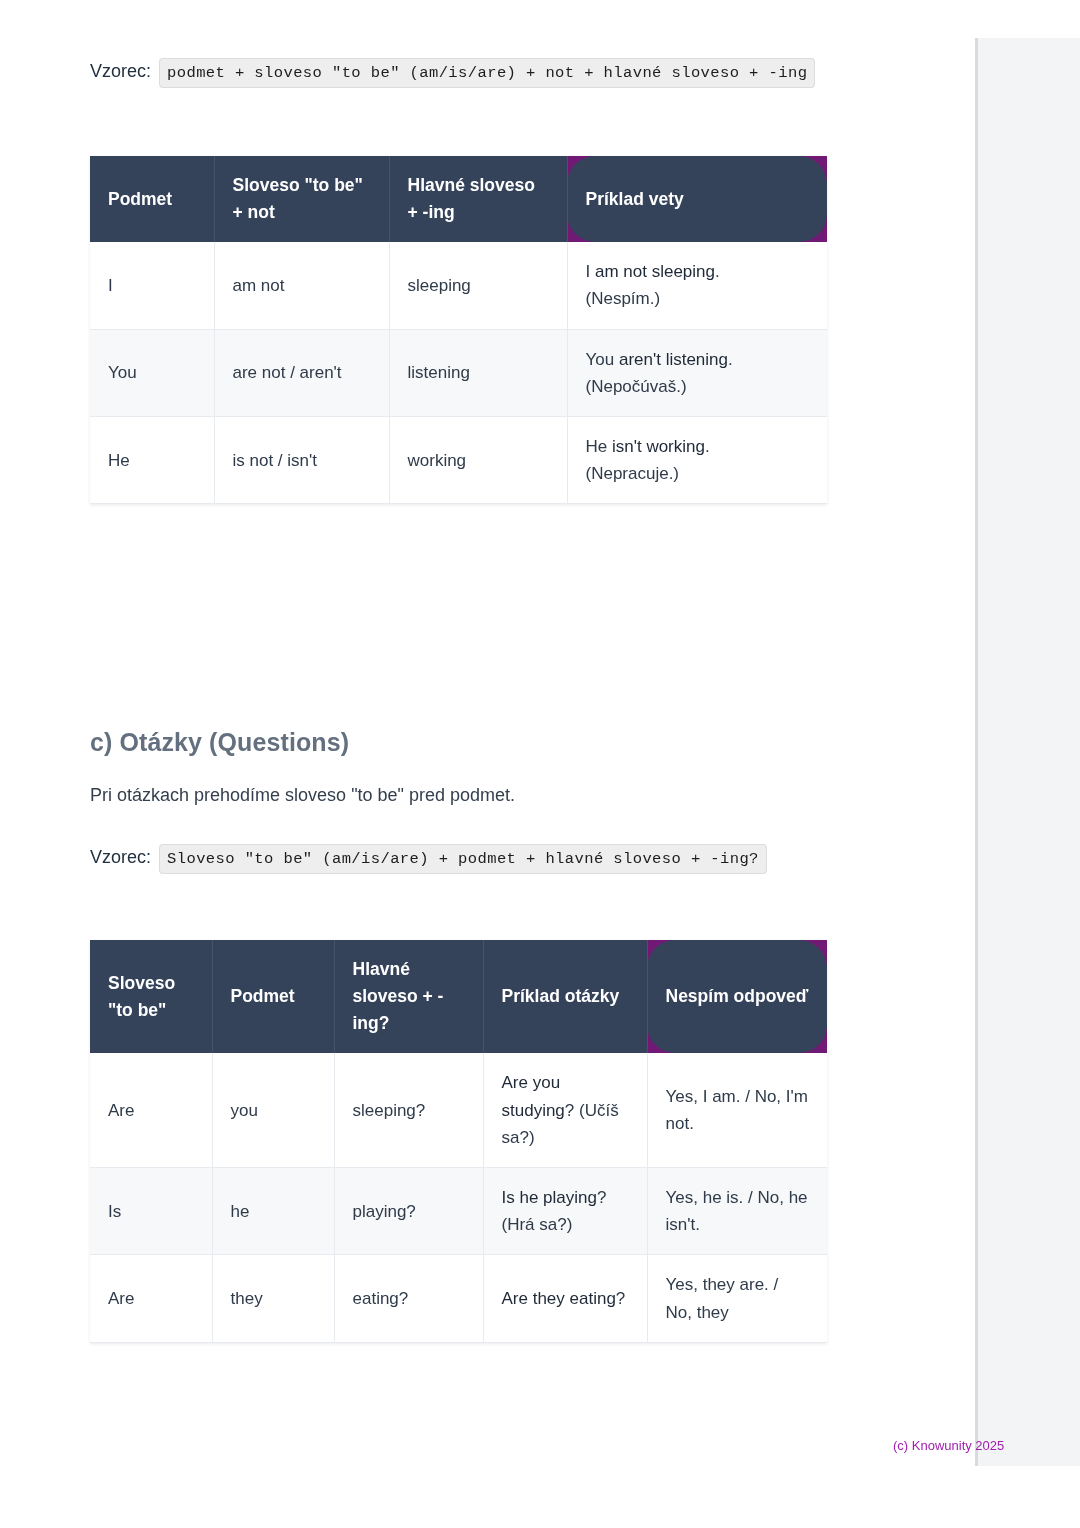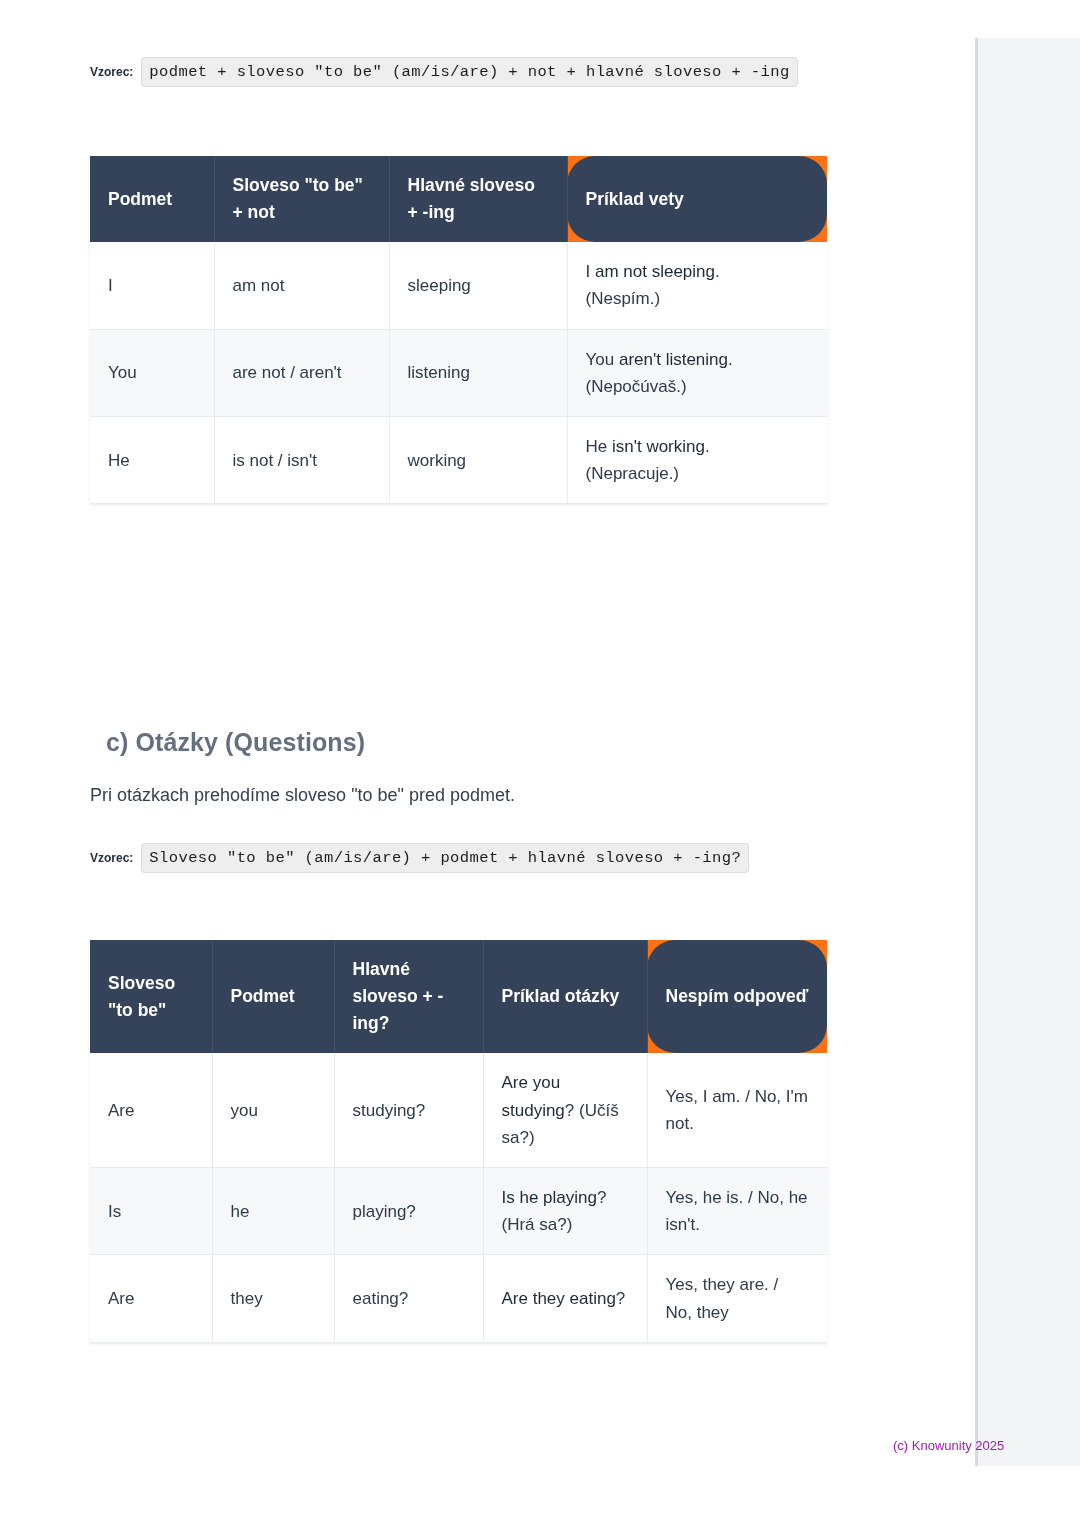--- a/index.html
+++ b/index.html
@@ -49,22 +49,22 @@
 
   
   .formula-block {
     position: absolute;
     left: 90px;
     width: 880px;
     font-size: 17px;
     line-height: 38px;
   }
   .formula-label {
-    font-weight: bold;
-    font-size: 12px;
+    font-weight: normal;
+    font-size: 18px;
     color: #22303f;
     margin-right: 8px;
     white-space: nowrap;
     margin-top: 35px;
   }
   .code-pill {
     display: inline;
     font-family: "Liberation Mono", monospace;
     font-size: 15.5px;
     background: #eeeeee;
@@ -74,41 +74,41 @@
     color: #1d1d1d;
     letter-spacing: 0.4px;
     box-decoration-break: clone;
     -webkit-box-decoration-break: clone;
     white-space: normal;
   }
 
   
   .section-heading {
     position: absolute;
-    left: 106px;
+    left: 90px;
     font-size: 25px;
     font-weight: bold;
     color: #64707f;
     letter-spacing: 0.1px;
   }
 
   .para {
     position: absolute;
     left: 90px;
     font-size: 18px;
     color: #343f4d;
   }
 
   
   .tbl {
     position: absolute;
     left: 90px;
     border-collapse: collapse;
     table-layout: fixed;
-    background: #f97316;
+    background: #701a75;
     box-shadow: 0 1px 3px rgba(30,40,55,0.10);
   }
   .tbl th {
     background: #35435a;
     color: #ffffff;
     font-size: 17.5px;
     font-weight: bold;
     text-align: left;
     vertical-align: middle;
     padding: 16px 18px;
@@ -222,21 +222,21 @@
           <th>Podmet</th>
           <th>Hlavné sloveso + -ing?</th>
           <th>Príklad otázky</th>
           <th>Nespím odpoveď</th>
         </tr>
       </thead>
       <tbody>
         <tr>
           <td>Are</td>
           <td>you</td>
-          <td>studying?</td>
+          <td>sleeping?</td>
           <td>
             <b>Are you studying</b><span>?</span>
             <span>(Učíš sa?)</span>
           </td>
           <td>Yes, I am. / No, I'm not.</td>
         </tr>
         <tr>
           <td>Is</td>
           <td>he</td>
           <td>playing?</td>

